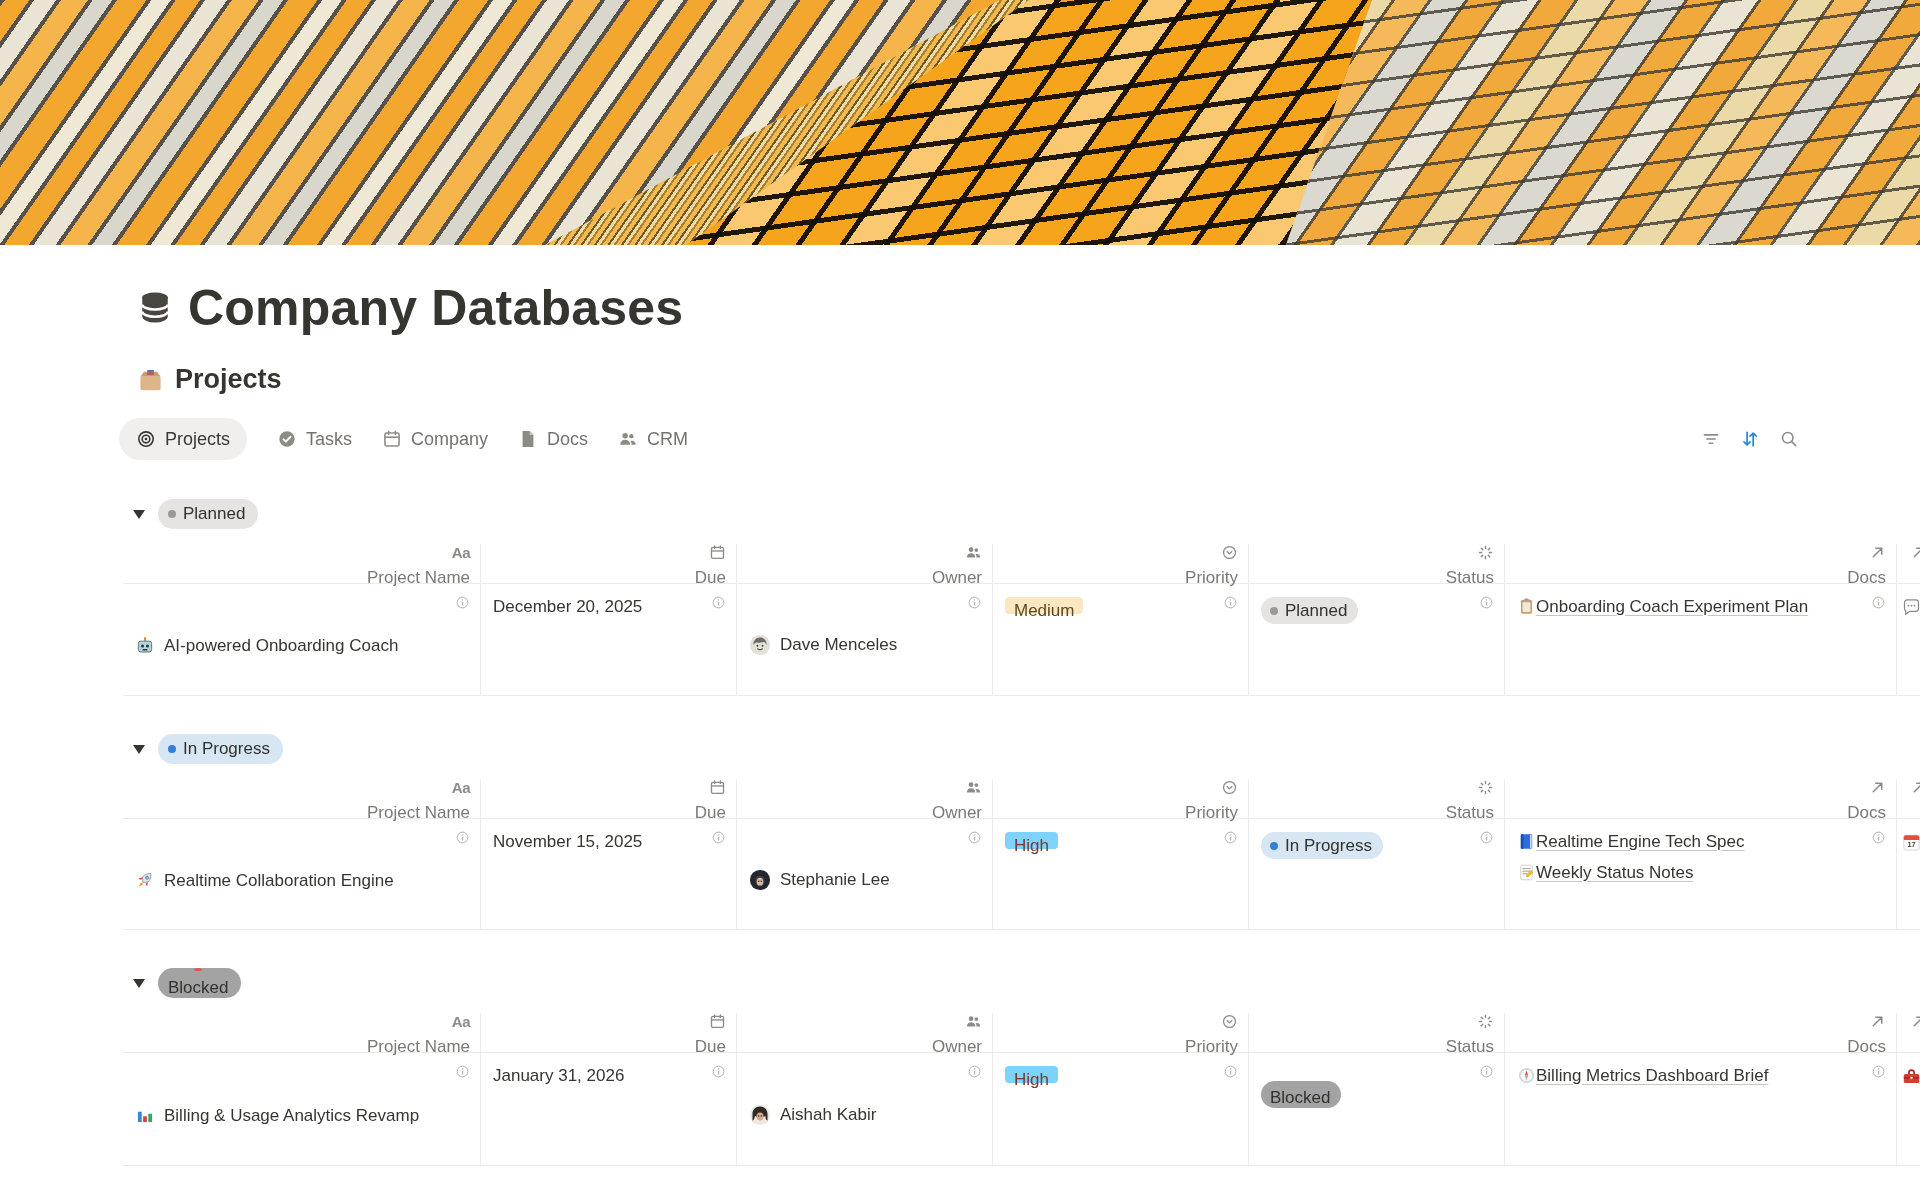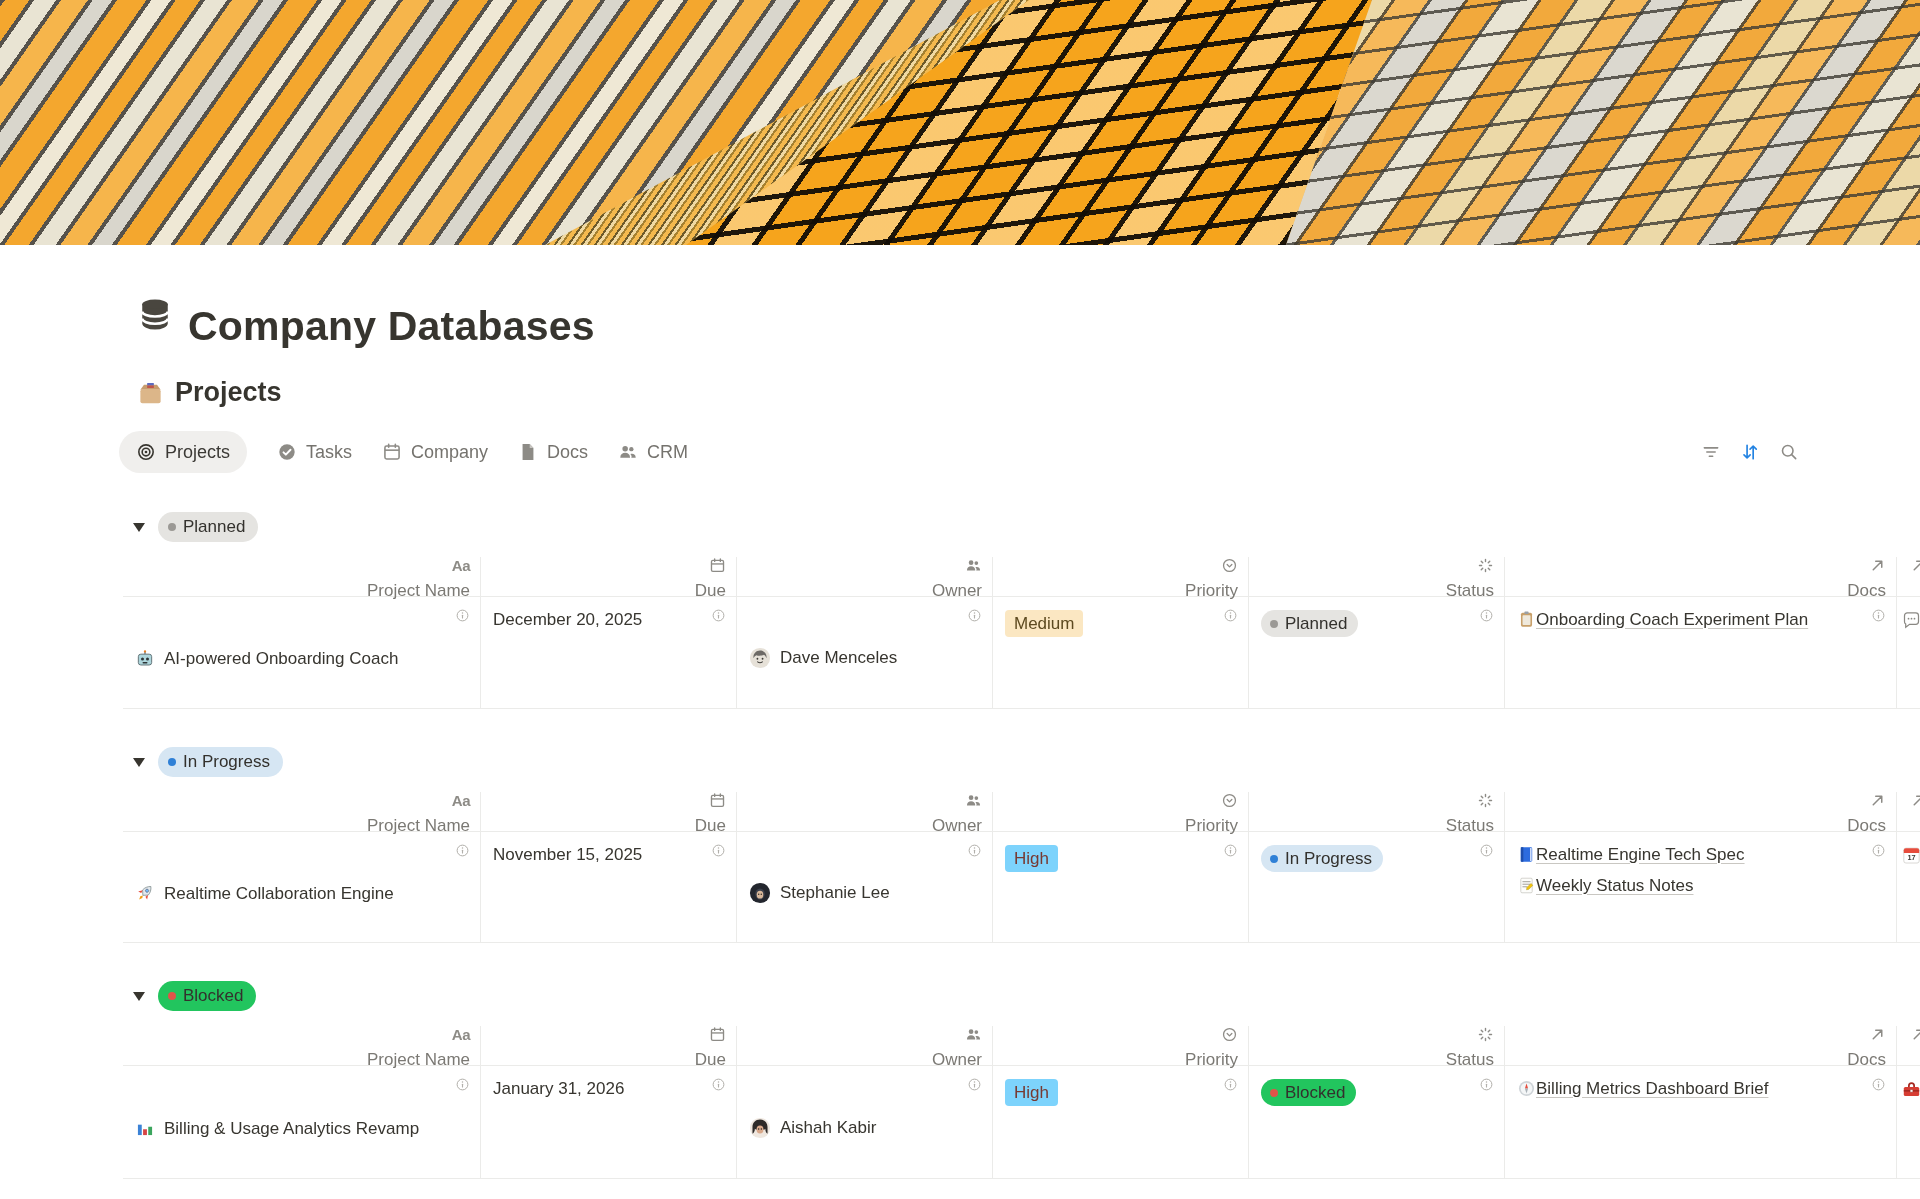--- a/index.html
+++ b/index.html
@@ -35,21 +35,21 @@
     clip-path:polygon(1286px 245px, 1372px 0px, 1920px 0px, 1920px 245px);
     background:
       repeating-linear-gradient(125deg, rgba(62,59,51,.8) 0 3px, transparent 3px 30px),
       repeating-linear-gradient(172deg, rgba(62,59,51,.8) 0 3px, transparent 3px 30px),
       repeating-linear-gradient(125deg, #f2a93c 0 30px, #ecd9a8 30px 60px, #f6b95a 60px 90px,
         #dbd8cf 90px 120px, #f2a93c 120px 150px, #e9e4d3 150px 180px);
   }
 
   
   .title-row { display:flex; align-items:center; gap:15px; margin:34px 0 0 137px; }
-  .title-row h1 { font-size:41px; font-weight:700; letter-spacing:.2px;margin-top:24px; }
+  .title-row h1 { font-size:50px; font-weight:700; letter-spacing:.2px; }
   .section-row { display:flex; align-items:center; gap:11px; margin:27px 0 0 137px; }
   .section-row h2 { font-size:27px; font-weight:700; }
 
   
   .tabs-bar { display:flex; align-items:center; margin:22px 121px 0 119px; height:44px; }
   .tabs { display:flex; align-items:center; gap:30px; }
   .tab { display:flex; align-items:center; gap:9px; font-size:18px; color:#75736e; cursor:pointer; }
   .tab.active { background:#f0efed; border-radius:21px; height:42px; padding:0 17px;
     color:#3b3935; font-weight:500; }
   .tabs-toolbar { margin-left:auto; display:flex; align-items:center; gap:19px; }
@@ -59,38 +59,38 @@
   
   .ghead { display:flex; align-items:center; gap:13px; margin:38px 0 0 133px; }
   .ghead:first-of-type { margin-top:21px; }
   .tri { width:0; height:0; border-left:6.5px solid transparent; border-right:6.5px solid transparent;
     border-top:9px solid #37352f; cursor:pointer; }
   .gpill { display:inline-flex; align-items:center; gap:7px; height:30px; padding:0 13px 0 10px;
     border-radius:15px; font-size:17px; color:#33312d; }
   .dot { width:8px; height:8px; border-radius:50%; }
   .c-gray { background:#e5e4e1; } .c-gray .dot, .dot-gray { background:#9b9995; }
   .c-blue { background:#d6e6f3; } .c-blue .dot, .dot-blue { background:#2f80d6; }
-  .c-red  { background:#22c55e; } .c-red .dot,  .dot-red  { background:#df5549; }
+  .c-red  { background:#a3a3a3;flex-direction:column; } .c-red .dot,  .dot-red  { background:#df5549; }
 
   .tbl { width:1814px; margin:15px 0 0 123px; }
   .thead, .trow { display:grid; grid-template-columns:358px 256px 256px 256px 256px 392px 40px; }
   .th { display:flex; align-items:flex-end; gap:7px; padding:0 10px 0 12px; height:40px;
     color:#7b7974; font-size:17px; border-right:1px solid #ebebe9; border-bottom:1px solid #ebebe9;flex-direction:column; }
   .th .aa { font-size:15px; font-weight:700; color:#8d8b86; letter-spacing:-.5px; }
   .th-stub { border-right:none; padding-left:6px; }
   .td { padding:13px 10px 0 12px; border-right:1px solid #ebebe9; border-bottom:1px solid #ebebe9;
     font-size:17px; }
   .td-stub { border-right:none; padding-left:4px; }
   .g1 .trow { height:112px; } .g2 .trow { height:111px; } .g3 .trow { height:113px; }
 
   .name-cell { display:flex; align-items:center; gap:9px; font-weight:500; cursor:pointer; }
   .name-cell .ico { margin-top:-1px; }
   .owner-cell { display:flex; align-items:center; gap:9px; padding-top:10px; cursor:pointer; }
   .avatar { width:22px; height:22px; border-radius:50%; overflow:hidden; flex:0 0 auto; }
-  .ppill { display:inline-block; height:27px; line-height:27px; padding:0 9px; border-radius:4px;
+  .ppill { display:inline-block; height:17px; line-height:27px; padding:0 9px; border-radius:4px;
     font-size:17px; cursor:pointer; }
   .p-yellow { background:#fbe7c2; color:#5d4a20; }
   .p-red    { background:#7dd3fc; color:#773931;text-align:center; }
   .spill { display:inline-flex; align-items:center; gap:7px; height:27px; padding:0 11px 0 9px;
     border-radius:14px; font-size:17px; color:#33312d; cursor:pointer; }
   .docs-cell { display:flex; flex-direction:column; gap:11px; }
   .doc-link { display:flex; align-items:flex-start; cursor:pointer; }
   .doc-link span { text-decoration:underline; text-decoration-color:#c9c7c2; text-underline-offset:3px; }
 </style>
 </head>

